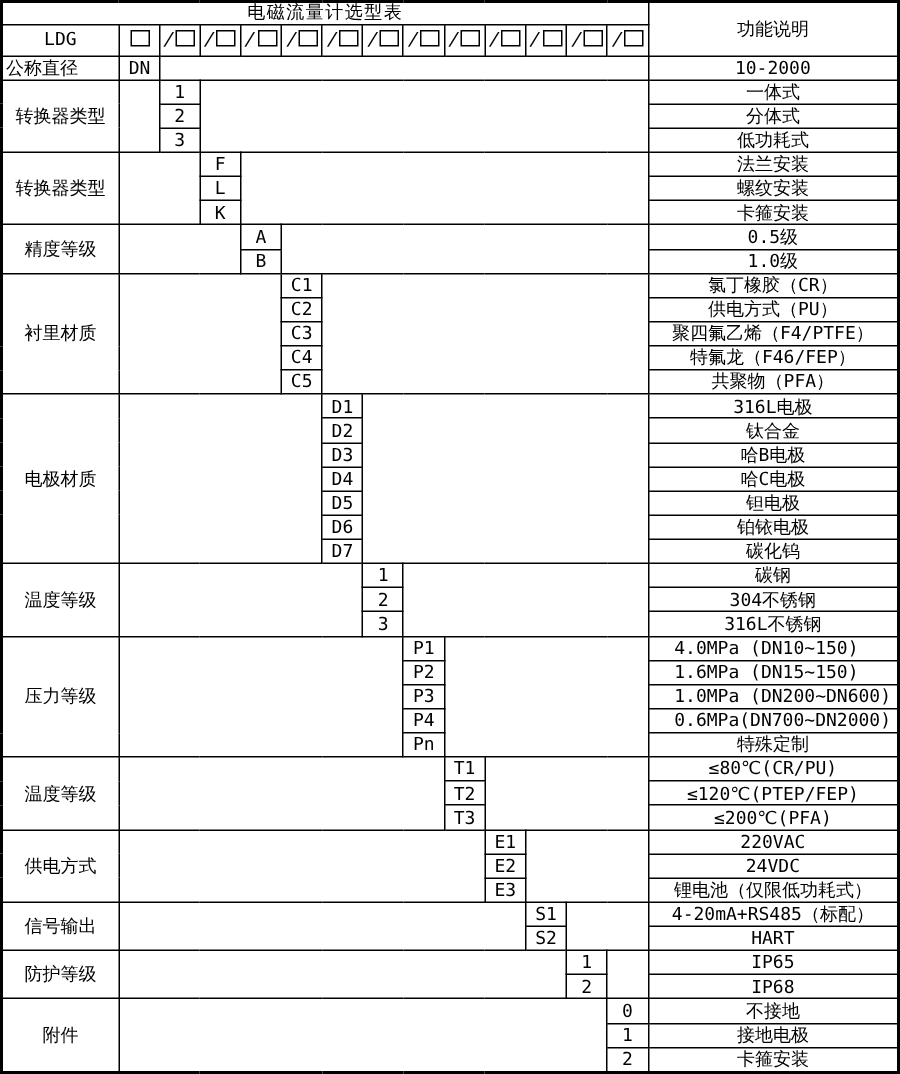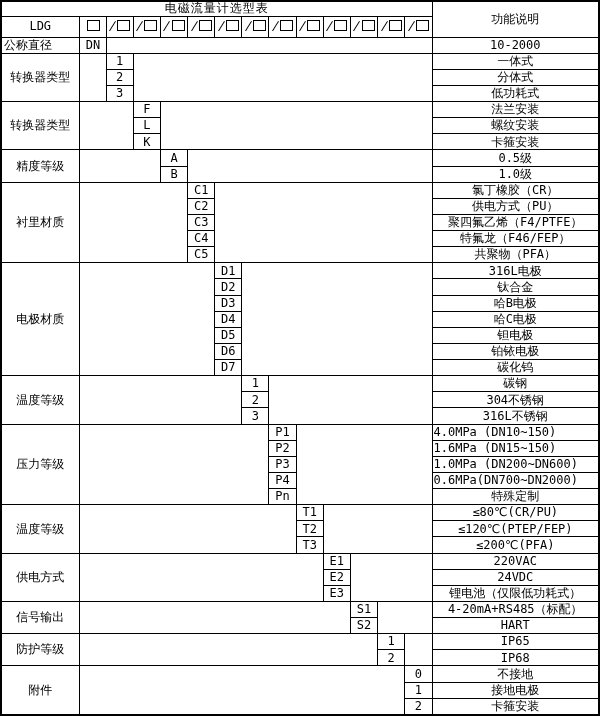--- a/index.html
+++ b/index.html
@@ -22,21 +22,21 @@
   tr.r-title{height:15px;}
   tr.r-model{height:21px;padding-left:24px;}
   td.title-cell{font-size:13px;letter-spacing:1px;}
   td.func-header{font-size:13px;margin-top:36px;}
   td.label-cell{font-size:12px;}
   td.label-cell.left{text-align:left;padding-left:2px;margin-left:48px;}
   td.ldg-cell{text-align:left;padding-left:8px;font-size:12px;}
   td.code-cell{font-size:11px;padding:0 1px;}
   td.code-cell.left{text-align:center;padding-left:3px;}
   td.desc-cell{font-size:12px;}
-  td.desc-cell.left{text-align:left;padding-left:1px;margin-top:12px;}
+  td.desc-cell.left{text-align:left;padding-left:17px;margin-top:12px;}
   td.box-cell{padding:0;font-size:11px;}
   span.sel-box{
     display:inline-block;width:11px;height:9px;border:1px solid #000;
     vertical-align:middle;margin:0 0 2px 1px;background:#fff;
   }
   span.slash-glyph{display:inline-block;transform:skewX(-8deg);}
 </style>
 </head>
 <body>
 

